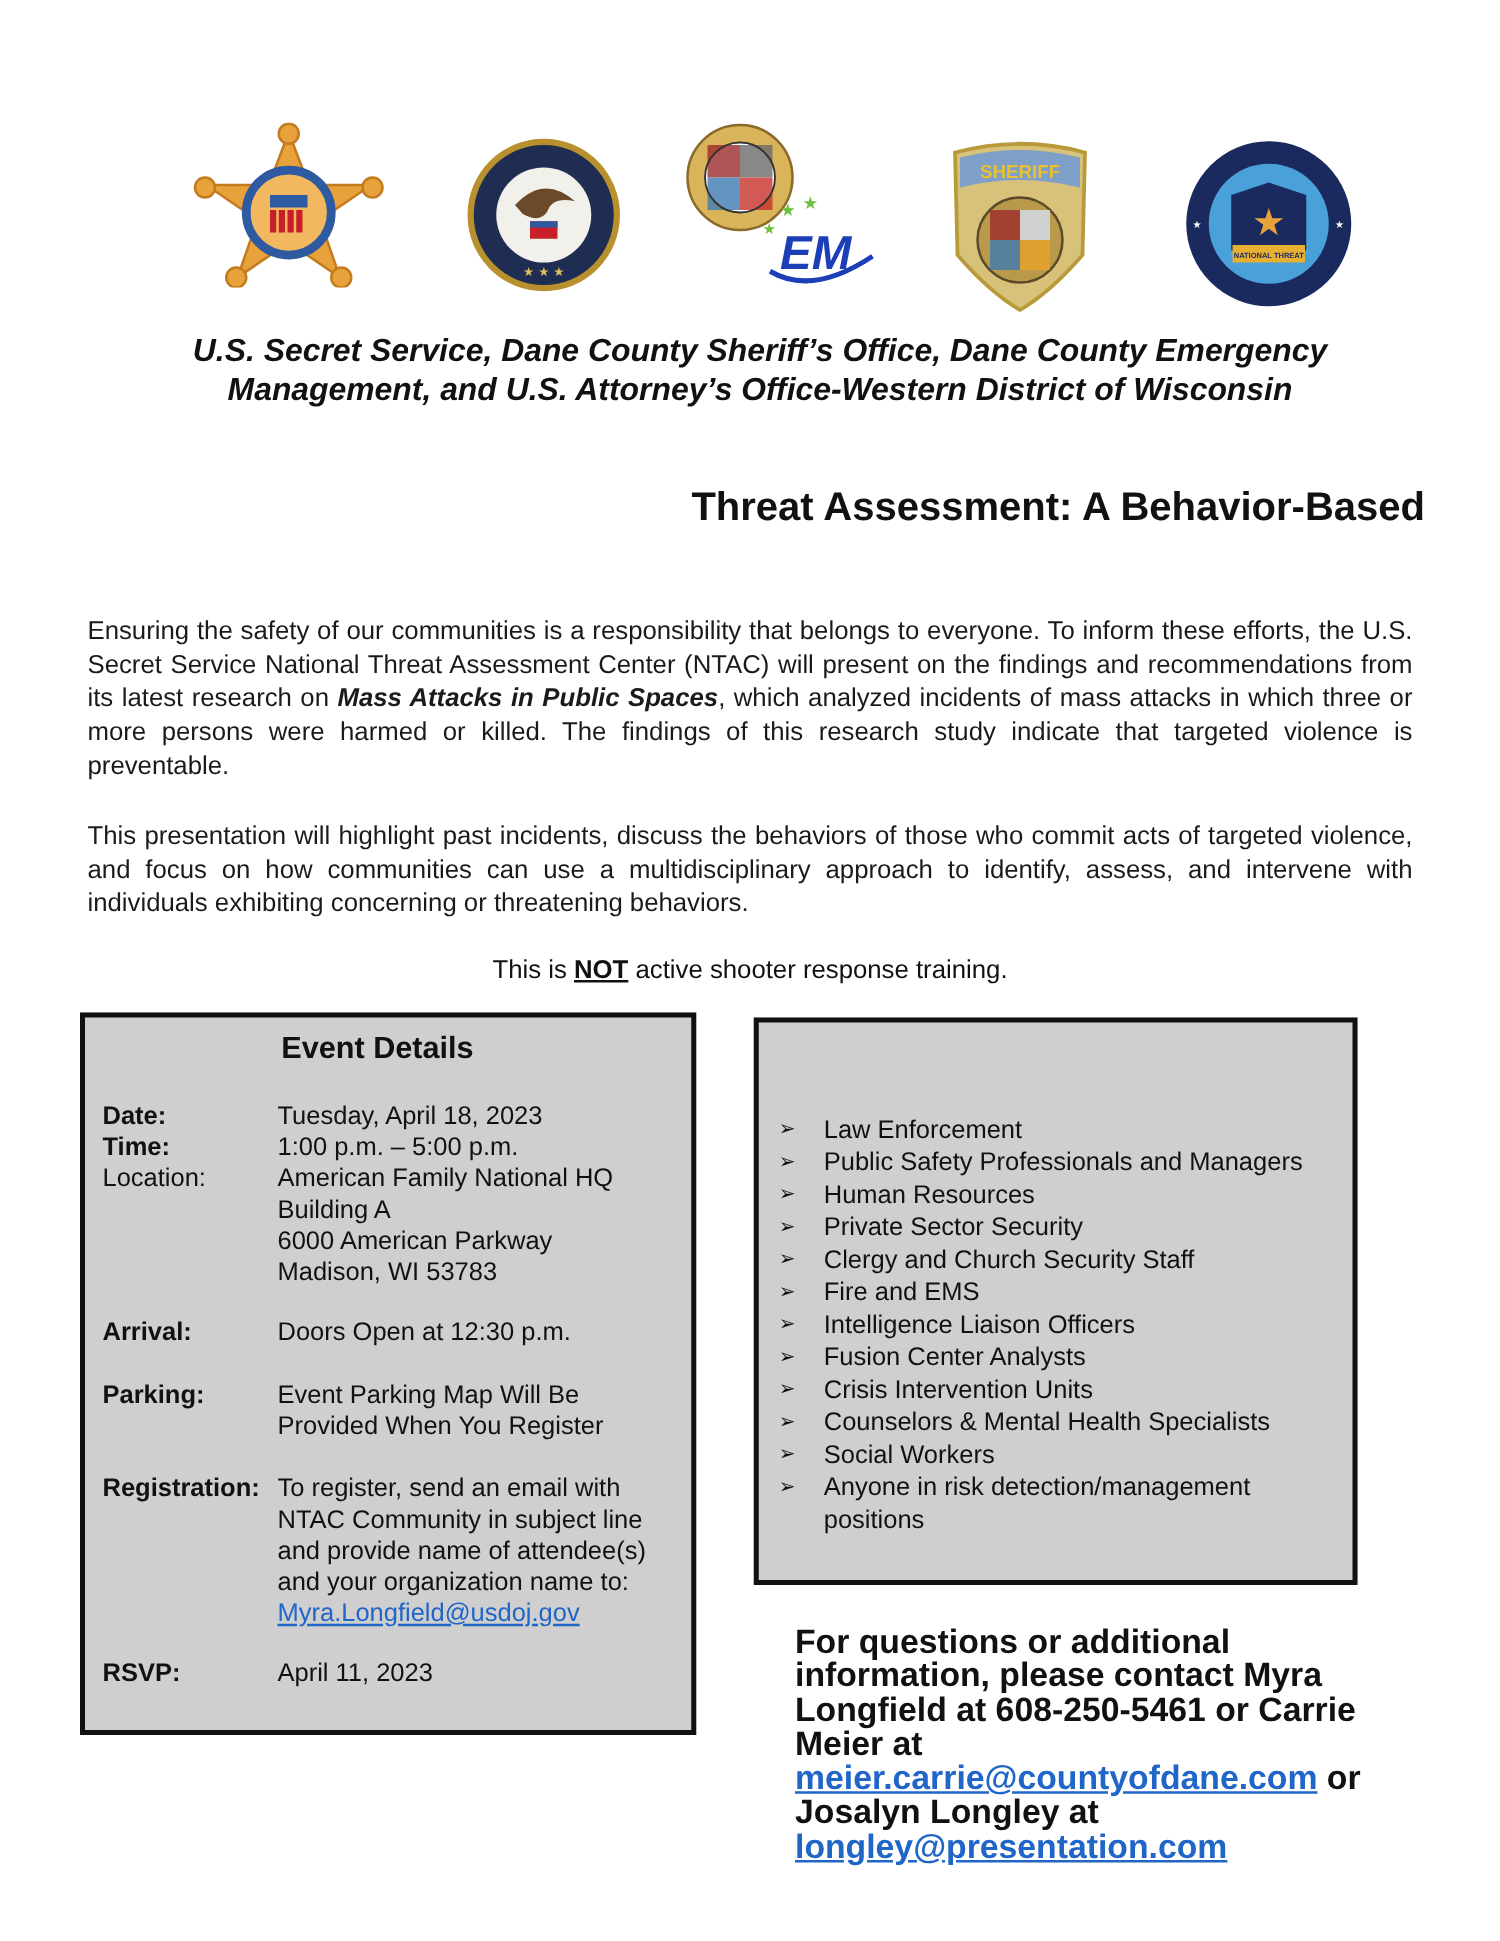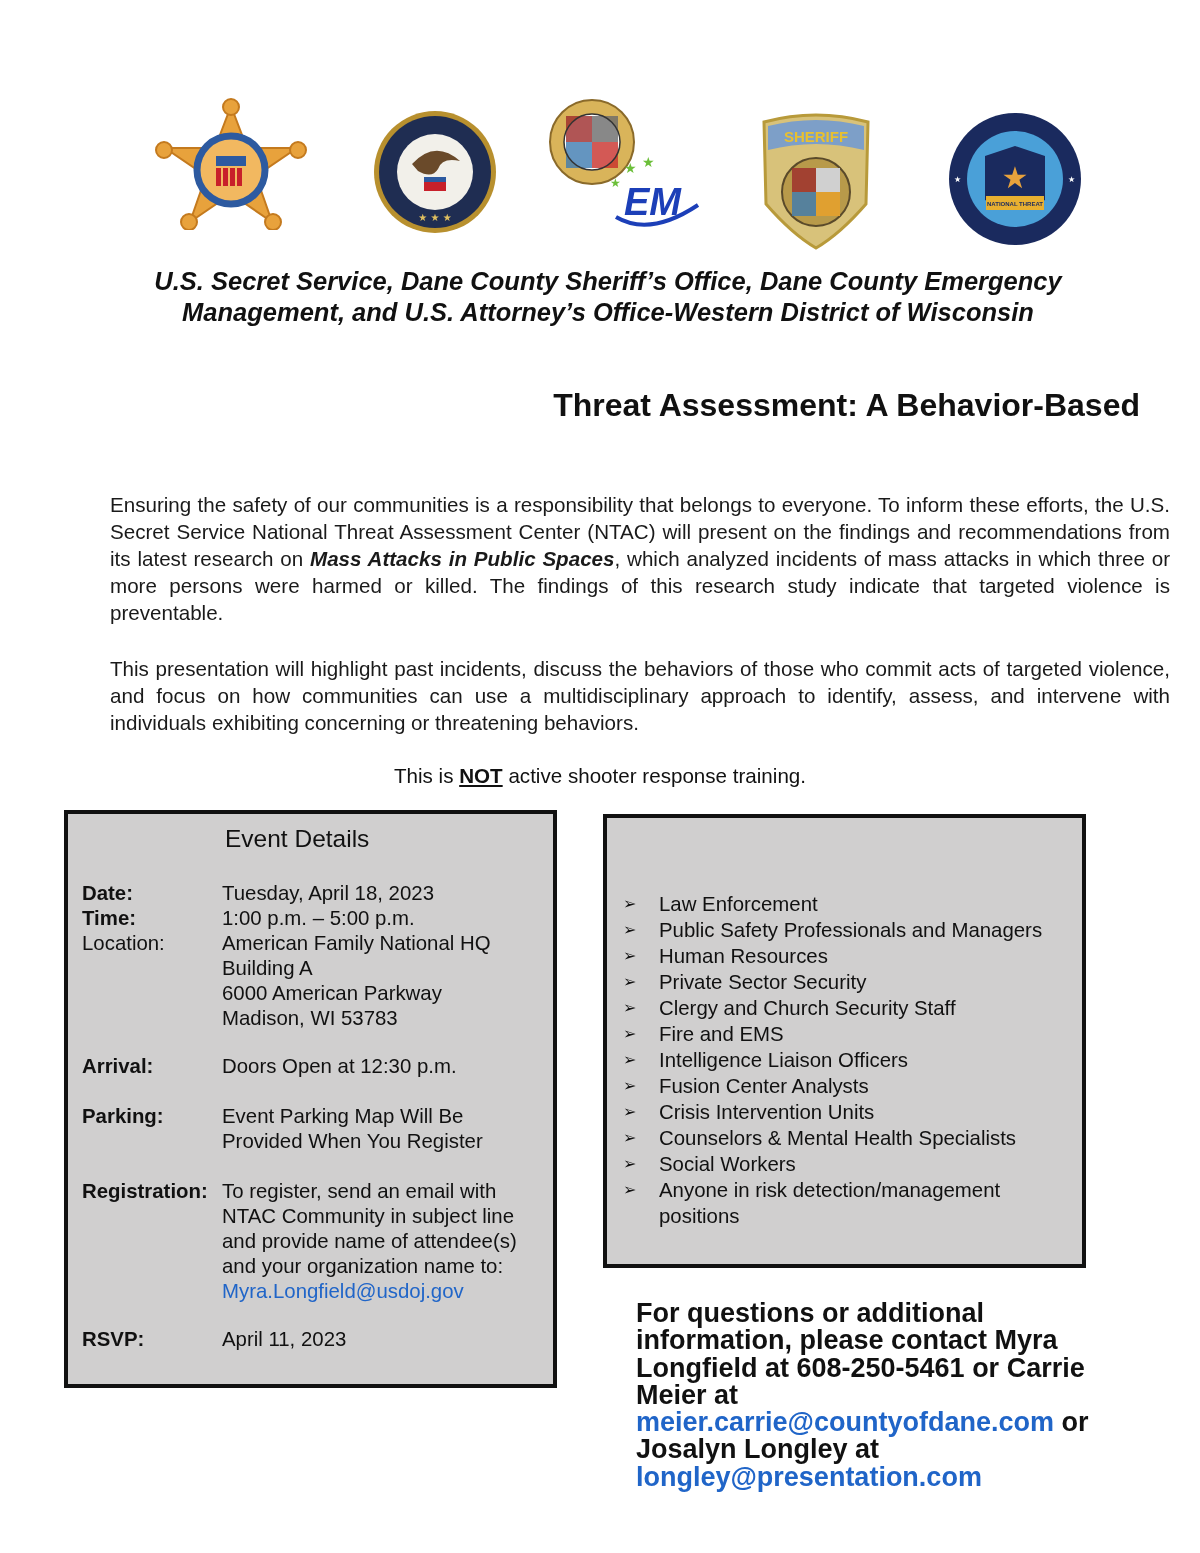--- a/index.html
+++ b/index.html
@@ -13,43 +13,43 @@
     position: absolute; top: 266px; left: 68px; width: 1080px;
     text-align: center; font-weight: bold; font-style: italic; font-size: 25.5px; line-height: 31px;
     color: #111;
   }
   .title {
     position: absolute; top: 385px; left: 60px; width: 1080px;
     text-align: right; font-weight: bold; font-size: 32px; line-height: 41px;
   }
   .para {
     position: absolute; left: 70px; width: 1060px;
-    font-size: 20.6px; line-height: 27px; text-align: justify; color: #1a1a1a; margin-left: 40px;
+    font-size: 20.6px; line-height: 27px; text-align: justify; color: #1a1a1a;
   }
   .p1 { top: 491px; }
   .p2 { top: 655px; }
   .notline {
     position: absolute; top: 762px; left: 60px; width: 1080px; text-align: center;
     font-size: 20.6px; line-height: 27px;
   }
   .notline b { text-decoration: underline; }
   .box {
     position: absolute; background: #d0cfcf; border: 4px solid #111; box-sizing: border-box;
   }
   .box-event { left: 64px; top: 810px; width: 493px; height: 578px; }
   .box-aud { left: 603px; top: 814px; width: 483px; height: 454px; }
-  .box-title { text-align: center; font-weight: normal; font-size: 24.5px; position: absolute; left: 0; width: 100%; }
+  .box-title { text-align: center; font-weight: bold; font-size: 24.5px; position: absolute; left: 0; width: 100%; }
   .box-event .box-title { top: 11px; left: 0; width: 100%; text-indent: 0; }
   .box-aud .box-title { top: 12px; }
   .ev-row { position: absolute; left: 14px; font-size: 20.4px; line-height: 25px; }
   .ev-label { position: absolute; left: 0; width: 140px; }
   .ev-label.b { font-weight: bold; }
   .ev-val { position: absolute; left: 140px; width: 330px; white-space: nowrap; }
   .ev-val div { height: 25px; }
-  a.link { color: #2065c8; }
+  a.link { color: #2065c8; text-decoration: underline; }
   .aud-list { position: absolute; top: 73px; left: 16px; margin: 0; padding: 0; list-style: none; width: 450px; }
   .aud-list li { position: relative; padding-left: 36px; font-size: 20.4px; line-height: 26px; }
   .aud-list li .arrow { position: absolute; left: 0; top: 0; font-size: 16px; }
   .contact {
     position: absolute; left: 636px; top: 1300px; width: 470px;
     font-weight: bold; font-size: 27px; line-height: 27.3px; color: #111;
   }
 </style>
 </head>
 <body>

